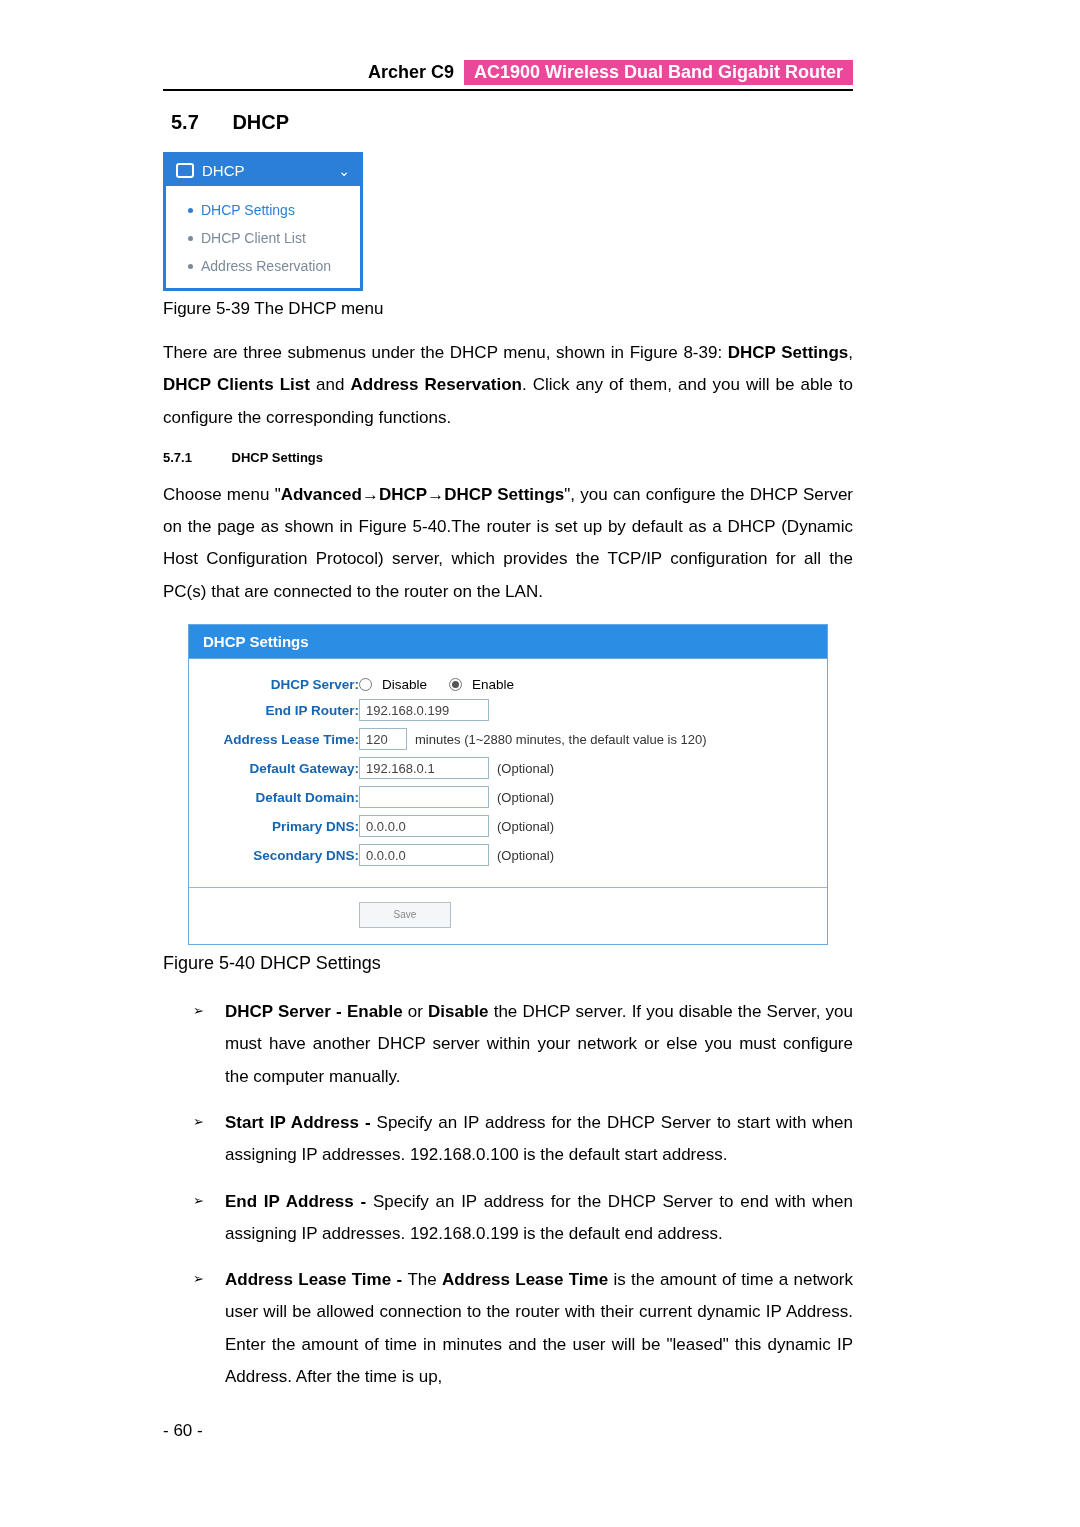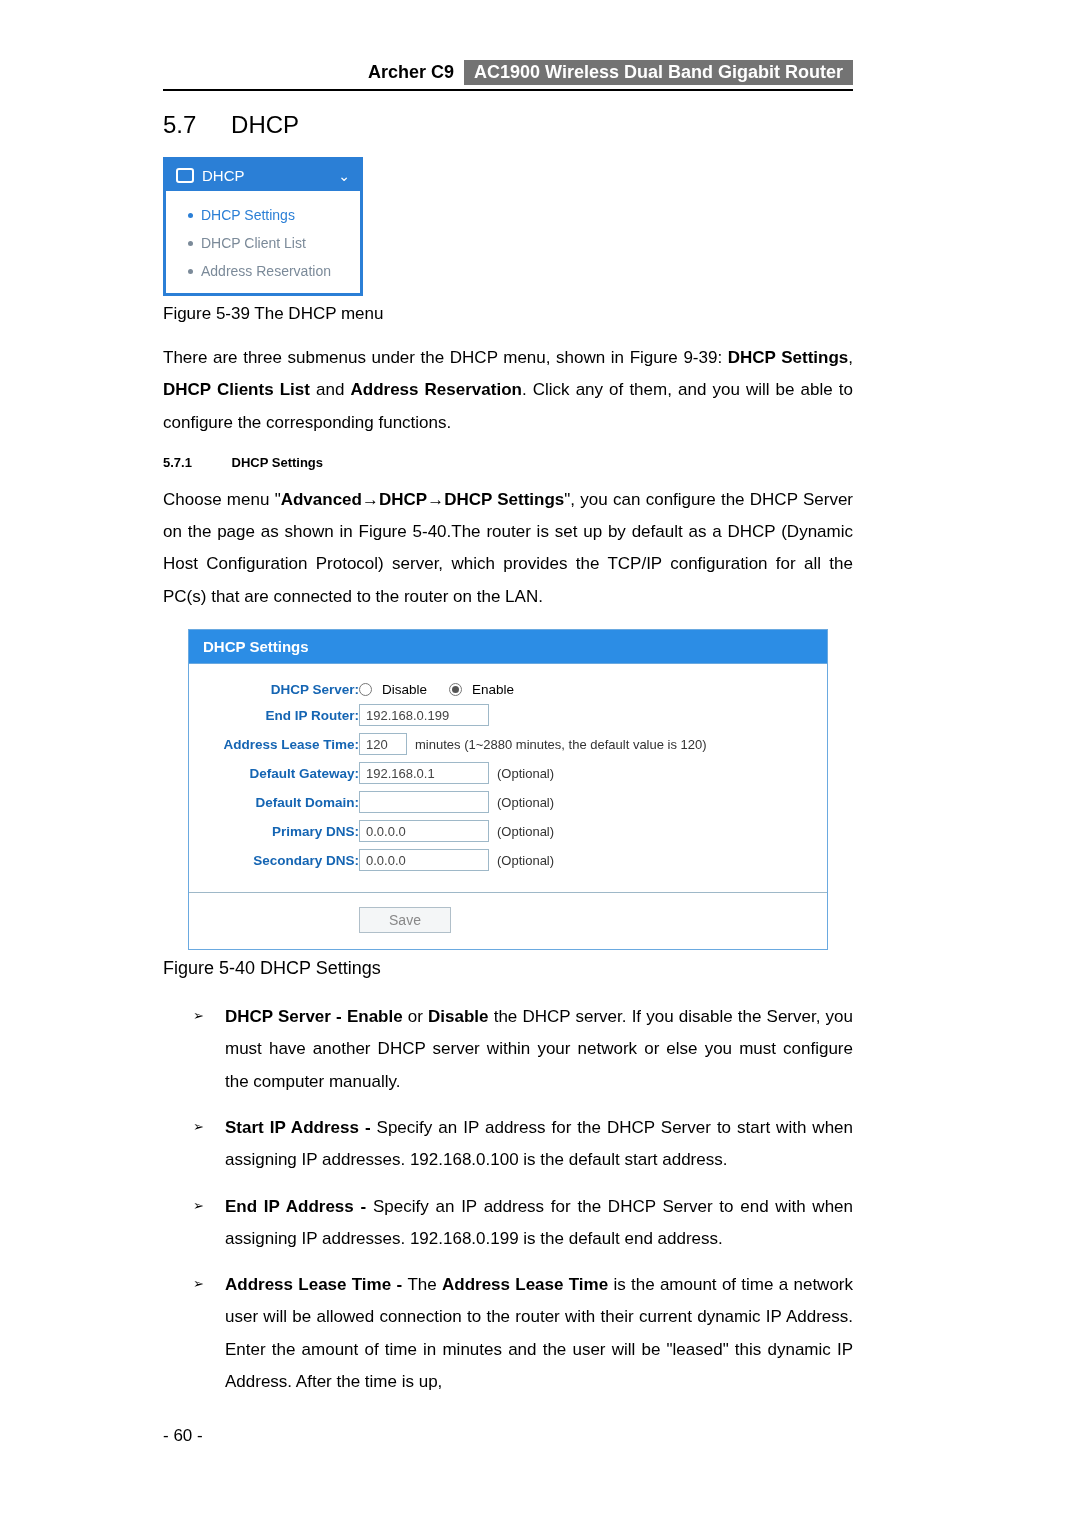--- a/index.html
+++ b/index.html
@@ -23,30 +23,30 @@
     border-bottom: 2px solid #000;
     padding-bottom: 4px;
     margin-bottom: 18px;
   }
   .hdr .model {
     font-weight: bold;
     font-size: 18px;
     margin-right: 10px;
   }
   .hdr .prod {
-    background: #737373;
+    background: #ec4899;
     color: #fff;
     font-weight: bold;
     font-size: 18px;
     padding: 2px 10px;
   }
   h2.sec {
-    font-size: 24px;
-    font-weight: normal;
-    margin: 20px 0 18px 0;
+    font-size: 20px;
+    font-weight: bold;
+    margin: 20px 0 18px 8px;
   }
   .num { margin-right: 28px; }
 
   
   .menu-box {
     width: 200px;
     border: 3px solid #2b7fd6;
     background: #fff;
     margin-bottom: 8px;
   }
@@ -170,21 +170,21 @@
   }
   .savebtn {
     display: inline-block;
     border: 1px solid #b0bfc9;
     background: #f4f6f7;
     width: 92px;
     height: 26px;
     line-height: 24px;
     text-align: center;
     color: #888;
-    font-size: 14px;
+    font-size: 10px;
   }
 
   ul.blist { list-style: none; padding: 0; margin: 0 0 0 30px; }
   ul.blist > li.li {
     position: relative;
     font-size: 17px;
     line-height: 1.9;
     text-align: justify;
     margin-bottom: 14px;
     padding-left: 32px;
@@ -236,21 +236,21 @@
       <div class="menu-item dim">
         <span class="dot"></span>
         <span>Address Reservation</span>
       </div>
     </div>
   </div>
 
   <div class="caption">Figure 5-39 The DHCP menu</div>
 
   <div class="para">
-    <span>There are three submenus under the DHCP menu, shown in Figure 9-39: </span><b>DHCP Settings</b><span>, </span><b>DHCP Clients List</b><span> and </span><b>Address Reservation</b><span>. Click any of them, and you will be able to configure the corresponding functions.</span>
+    <span>There are three submenus under the DHCP menu, shown in Figure 8-39: </span><b>DHCP Settings</b><span>, </span><b>DHCP Clients List</b><span> and </span><b>Address Reservation</b><span>. Click any of them, and you will be able to configure the corresponding functions.</span>
   </div>
 
   <h3 class="subsec">
     <span class="snum">5.7.1</span>
     <span>DHCP Settings</span>
   </h3>
 
   <div class="para">
     <span>Choose menu "</span><b>Advanced</b><span>→</span><b>DHCP</b><span>→</span><b>DHCP Settings</b><span>", you can configure the DHCP Server on the page as shown in Figure 5-40.The router is set up by default as a DHCP (Dynamic Host Configuration Protocol) server, which provides the TCP/IP configuration for all the PC(s) that are connected to the router on the LAN.</span>
   </div>

